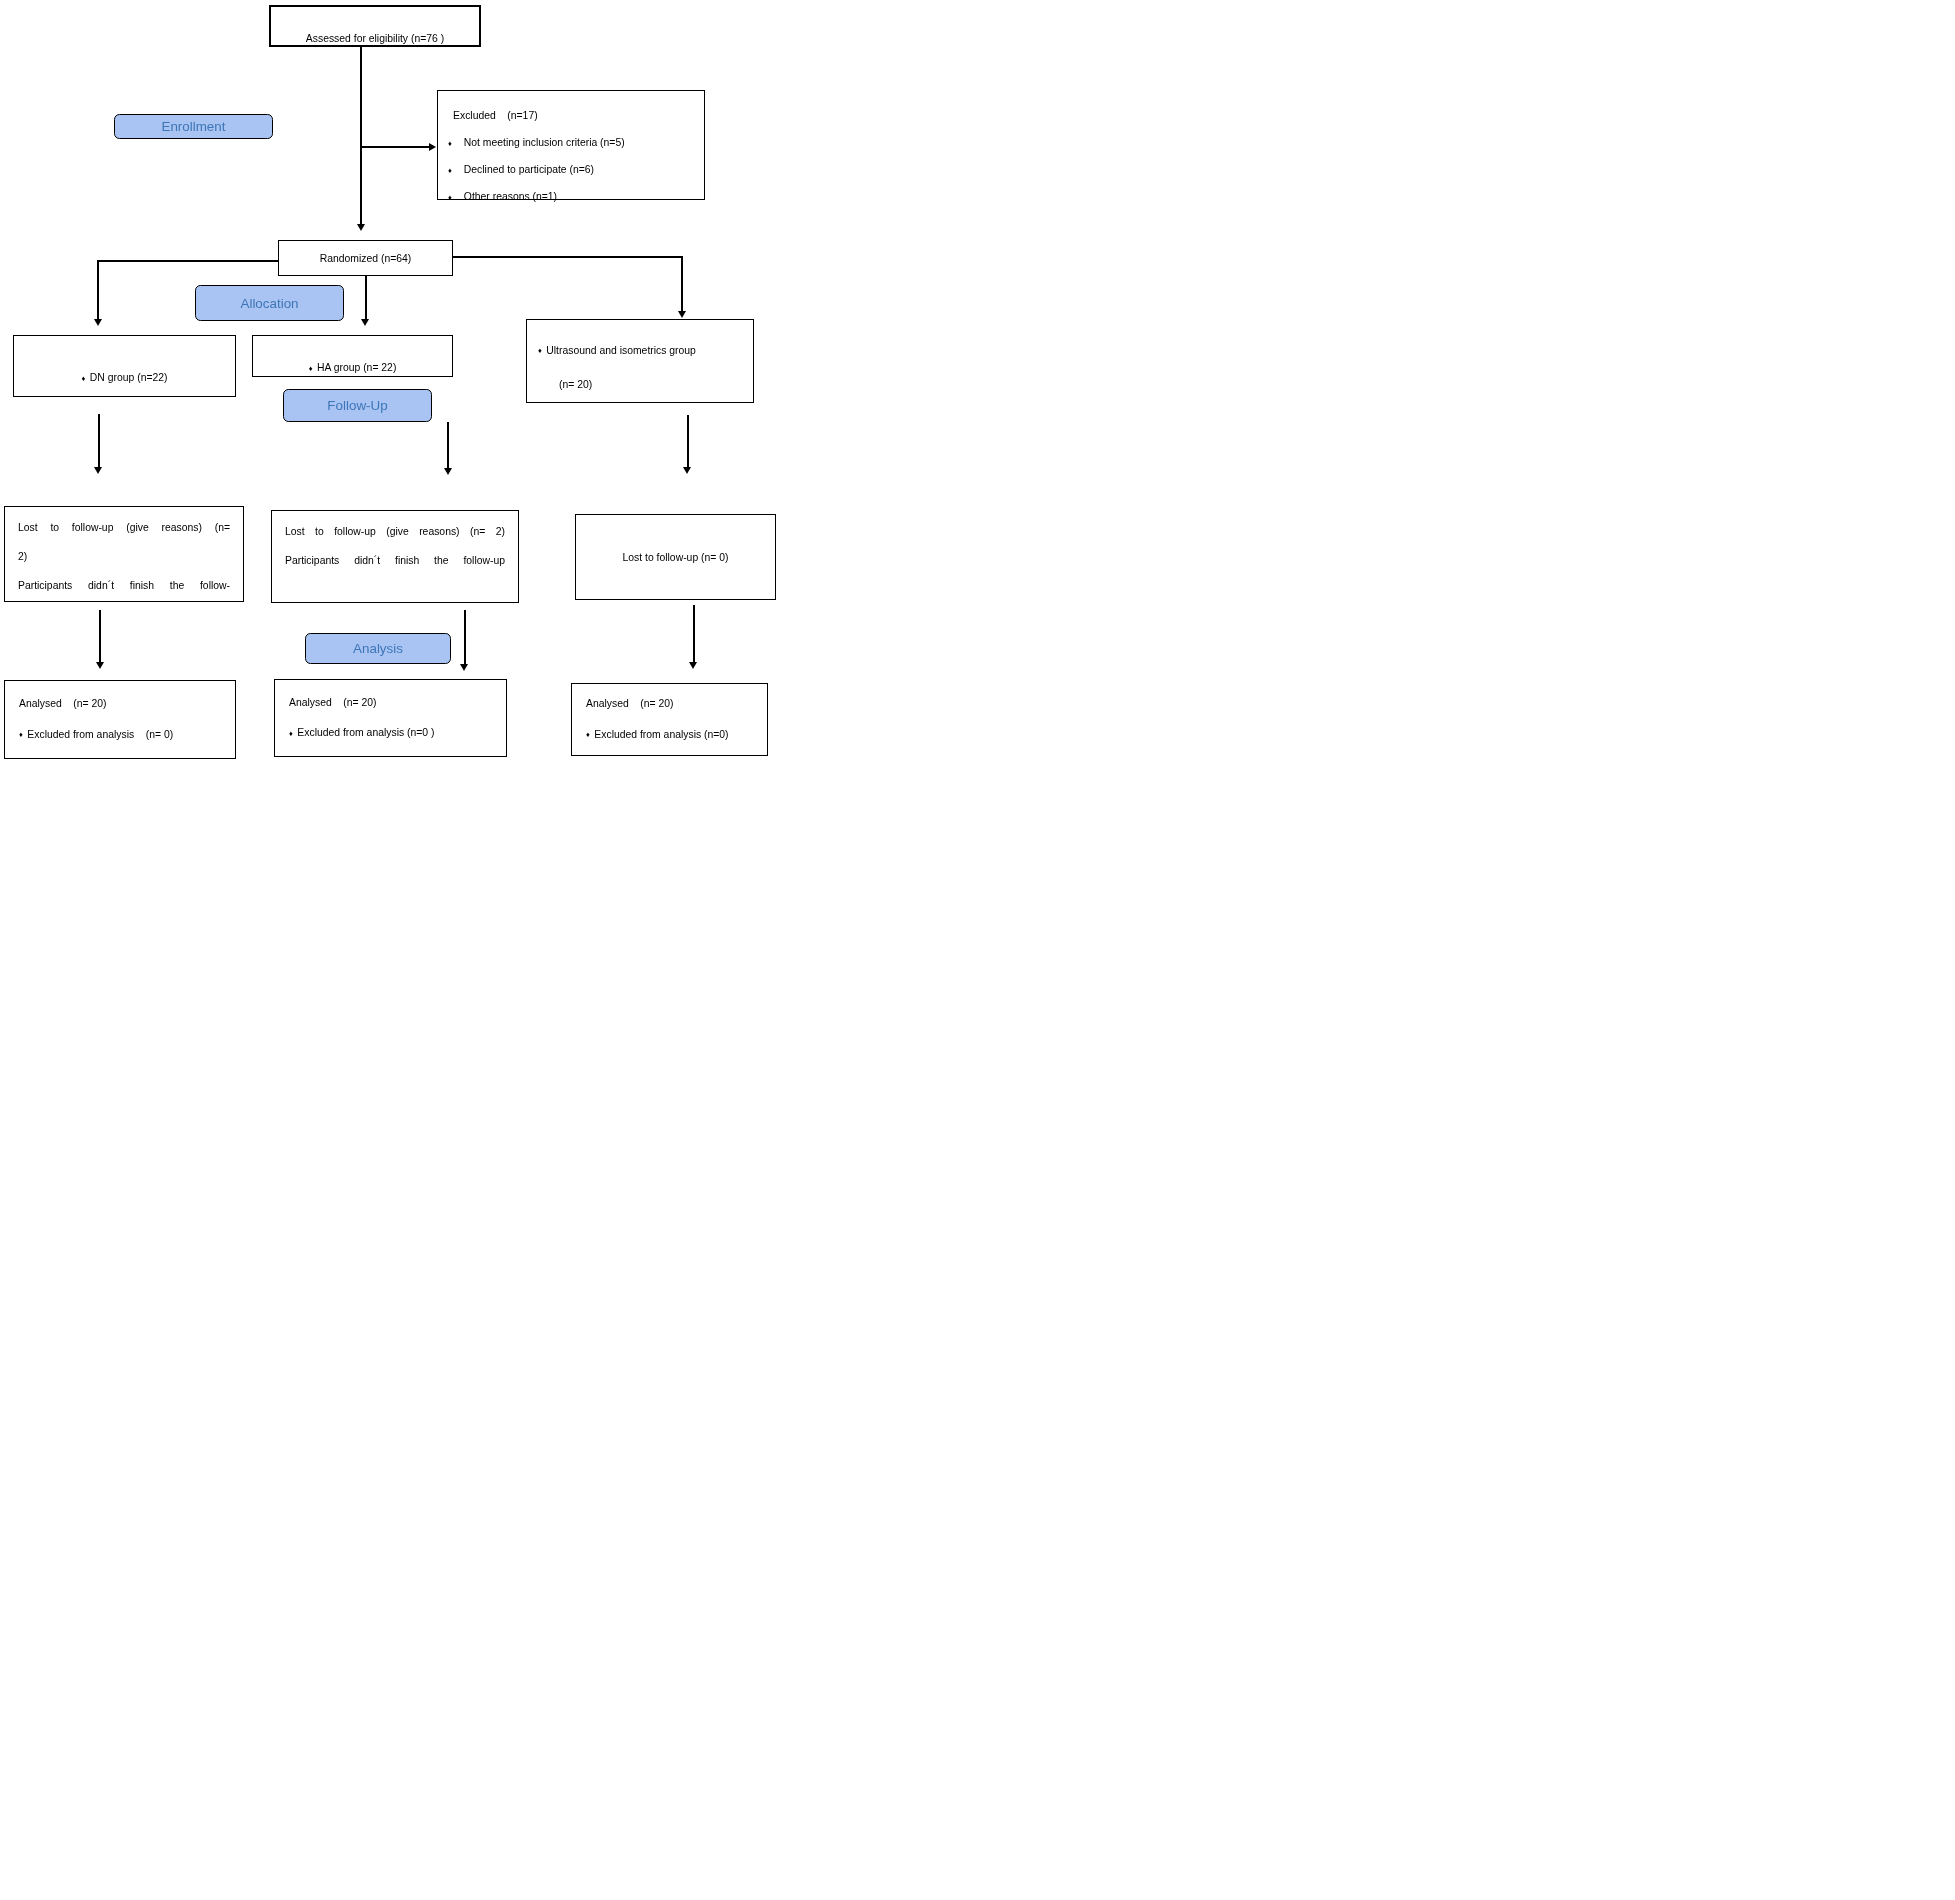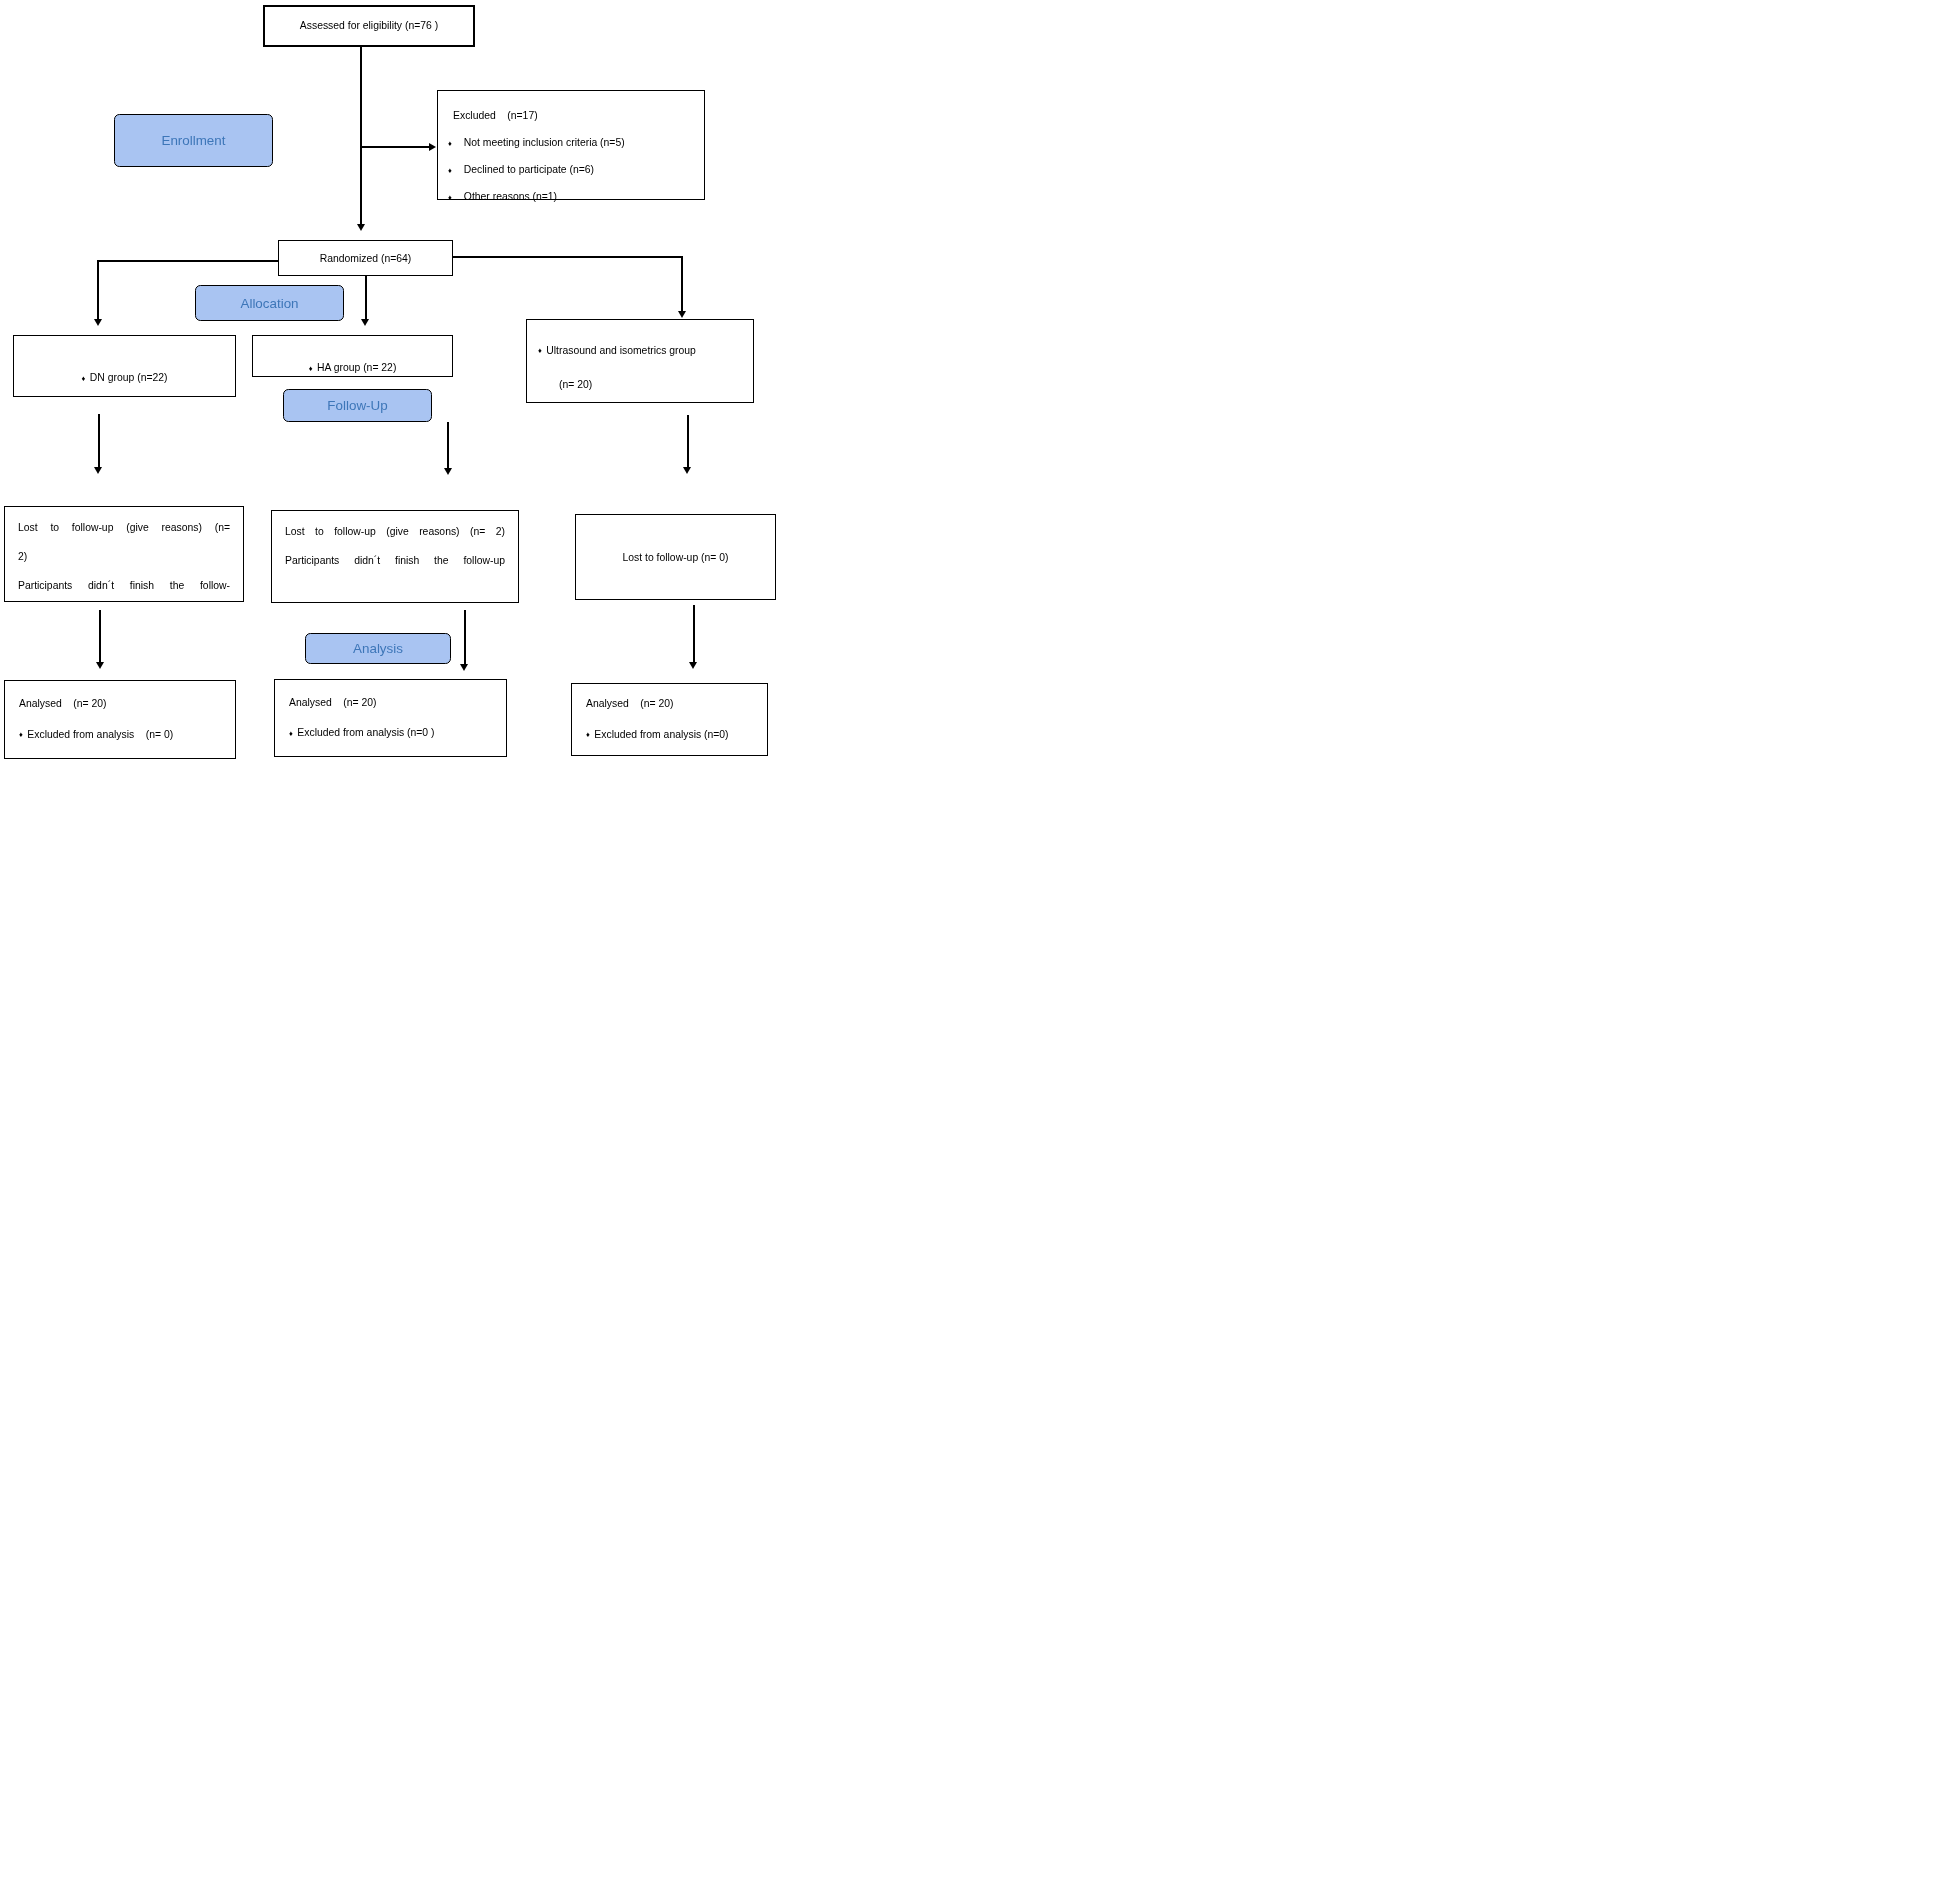--- a/index.html
+++ b/index.html
@@ -49,34 +49,34 @@
 
   
   .analysed { padding-left:14px; padding-right:8px; line-height:2.9; }
   .an-row { display:flex; align-items:baseline; }
 
   
   .usbox { justify-content:center; padding:14px 7px 0 11px; line-height:3.3; }
   .us-l2 { padding-left:21px; }
 
   
-  #assessed   { left:263px;  top:4.5px;    width:212px; height:42px;  border-width:2px; }
+  #assessed   { left:269px;  top:4.5px;    width:212px; height:42px;  border-width:2px;justify-content:flex-end; }
   #excluded   { left:437px;  top:90px;  width:268px; height:110px; }
   #randomized { left:278px;  top:240px;  width:175px; height:36px;  }
   #dnbox      { left:13px;   top:335px;  width:223px; height:62px; }
   #habox      { left:252px;  top:335px;  width:201px; height:42px; }
   #usbox      { left:526px; top:319px;  width:228px; height:84px; }
   #lostdn     { left:4px;    top:506px; width:240px; height:96px; }
   #lostha     { left:271px;  top:510px; width:248px; height:93px; }
   #lostus     { left:575px; top:514px; width:201px; height:86px; }
   #andn       { left:4px;    top:680px; width:232px; height:79px; }
   #anha       { left:274px;  top:679px; width:233px; height:78px; }
   #anus       { left:571px; top:683px; width:197px; height:73px; }
 
-  #lbl-enrollment { left:114px; top:114px;  width:159px; height:53px; }
+  #lbl-enrollment { left:114px; top:114px;  width:159px; height:25px; }
   #lbl-allocation { left:195px; top:285px;  width:149px; height:36px; }
   #lbl-followup   { left:283px; top:389px;  width:149px; height:33px; }
   #lbl-analysis   { left:305px; top:633px; width:146px; height:31px; }
 </style>
 </head>
 <body>
 
 <div class="canvas">
 
   <div class="box center pre" id="assessed">

